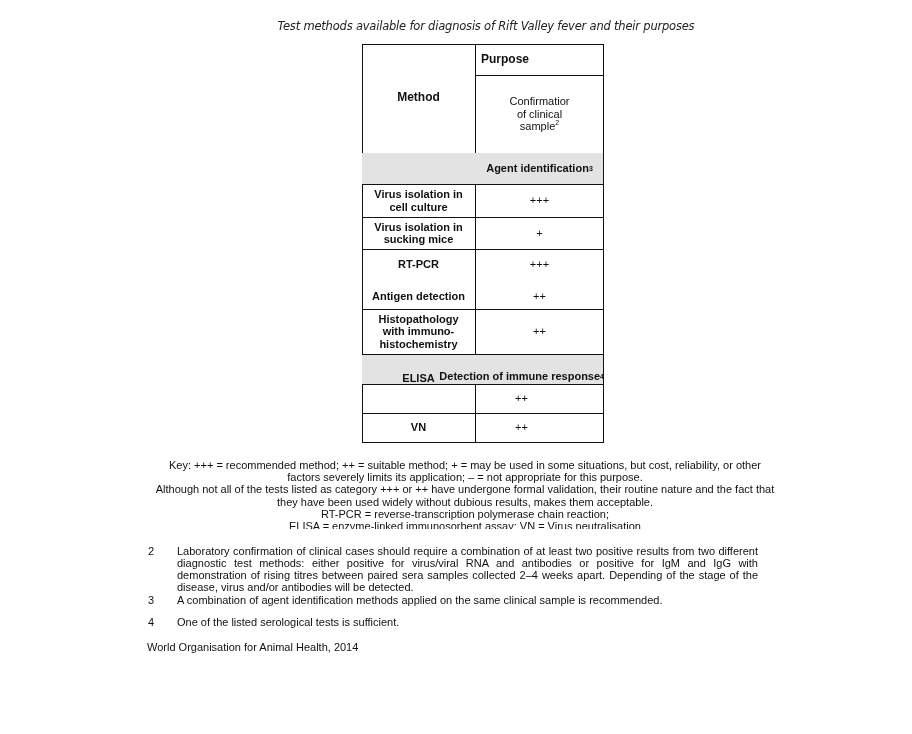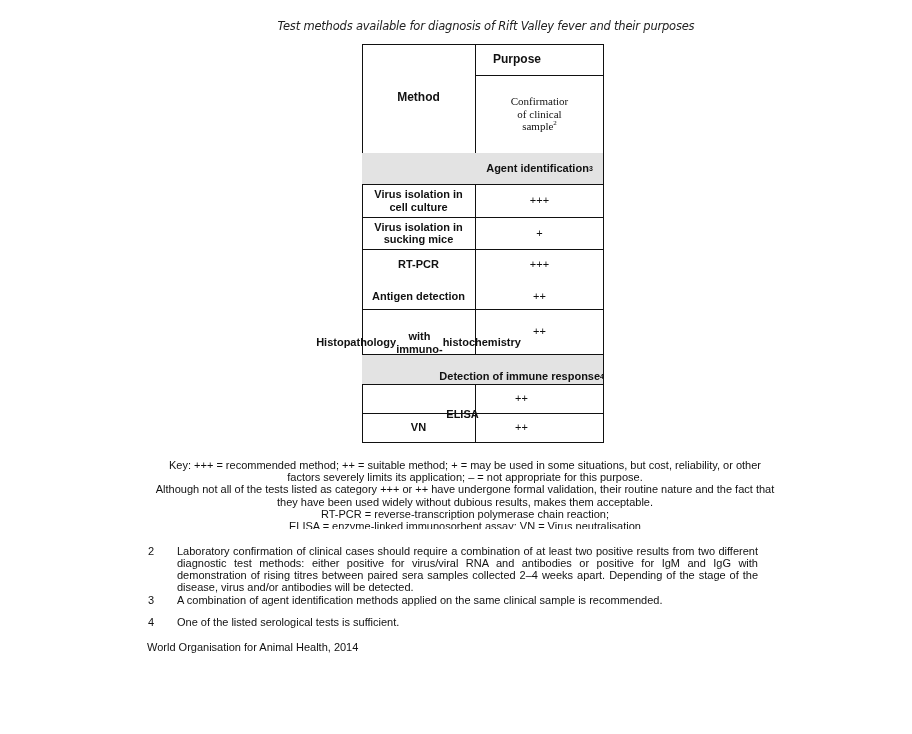--- a/index.html
+++ b/index.html
@@ -44,22 +44,22 @@
 
   <div class="line-v" style="left:0;top:0;height:109px;"></div>
   <div class="line-v" style="left:0;top:140px;height:170px;"></div>
   <div class="line-v" style="left:0;top:340px;height:59px;"></div>
   <div class="line-v" style="left:113px;top:0;height:109px;"></div>
   <div class="line-v" style="left:113px;top:140px;height:170px;"></div>
   <div class="line-v" style="left:113px;top:340px;height:59px;"></div>
   <div class="line-v" style="left:241px;top:0;height:399px;"></div>
 
   <div class="cell bold method-col" style="top:0;height:106px;font-size:12px;">Method</div>
-  <div class="cell bold purpose-col" style="top:0;height:31px;font-size:12px;justify-content:flex-start;padding-left:18px;box-sizing:border-box;">Purpose</div>
-  <div class="cell purpose-col" style="top:31px;height:78px;flex-direction:column;font-family:Liberation Serif, serif;">
+  <div class="cell bold purpose-col" style="top:0;height:31px;font-size:12px;justify-content:flex-start;padding-left:6px;box-sizing:border-box;">Purpose</div>
+  <div class="cell purpose-col" style="top:31px;height:78px;flex-direction:column;">
     <span>Confirmatior</span>
     <span>of clinical</span>
     <span><span>sample</span><span class="sup">2</span></span>
   </div>
 
   <div class="cell bold" style="left:113px;width:129px;top:109px;height:31px;">
     <span>Agent identification</span>
       <span class="sup">3</span>
   </div>
 
@@ -74,33 +74,33 @@
     <span>sucking mice</span>
   </div>
   <div class="cell purpose-col" style="top:173px;height:32px;">+</div>
 
   <div class="cell bold method-col" style="top:205px;height:30px;">RT-PCR</div>
   <div class="cell purpose-col" style="top:205px;height:30px;">+++</div>
 
   <div class="cell bold method-col" style="top:237px;height:30px;">Antigen detection</div>
   <div class="cell purpose-col" style="top:237px;height:30px;">++</div>
 
-  <div class="cell bold method-col" style="top:276px;height:45px;">
+  <div class="cell bold method-col" style="top:265px;height:45px;flex-direction:column;">
     <span>Histopathology</span>
     <span>with immuno-</span>
     <span>histochemistry</span>
   </div>
   <div class="cell purpose-col" style="top:265px;height:45px;">++</div>
 
   <div class="cell bold" style="left:60px;width:182px;top:310px;height:45px;justify-content:flex-end;">
     <span>Detection of immune response</span>
       <span class="sup">4</span>
   </div>
 
-  <div class="cell bold method-col" style="top:356px;height:29px;padding-left:44px;">ELISA</div>
+  <div class="cell bold method-col" style="top:320px;height:29px;">ELISA</div>
   <div class="cell purpose-col" style="top:340px;height:29px;justify-content:flex-start;padding-left:40px;box-sizing:border-box;">++</div>
 
   <div class="cell bold method-col" style="top:369px;height:29px;">VN</div>
   <div class="cell purpose-col" style="top:369px;height:29px;justify-content:flex-start;padding-left:40px;box-sizing:border-box;">++</div>
 </div>
 
 <div class="key">
   <div>Key: +++ = recommended method; ++ = suitable method; + = may be used in some situations, but cost, reliability, or other</div>
   <div>factors severely limits its application; – = not appropriate for this purpose.</div>
   <div>Although not all of the tests listed as category +++ or ++ have undergone formal validation, their routine nature and the fact that</div>

